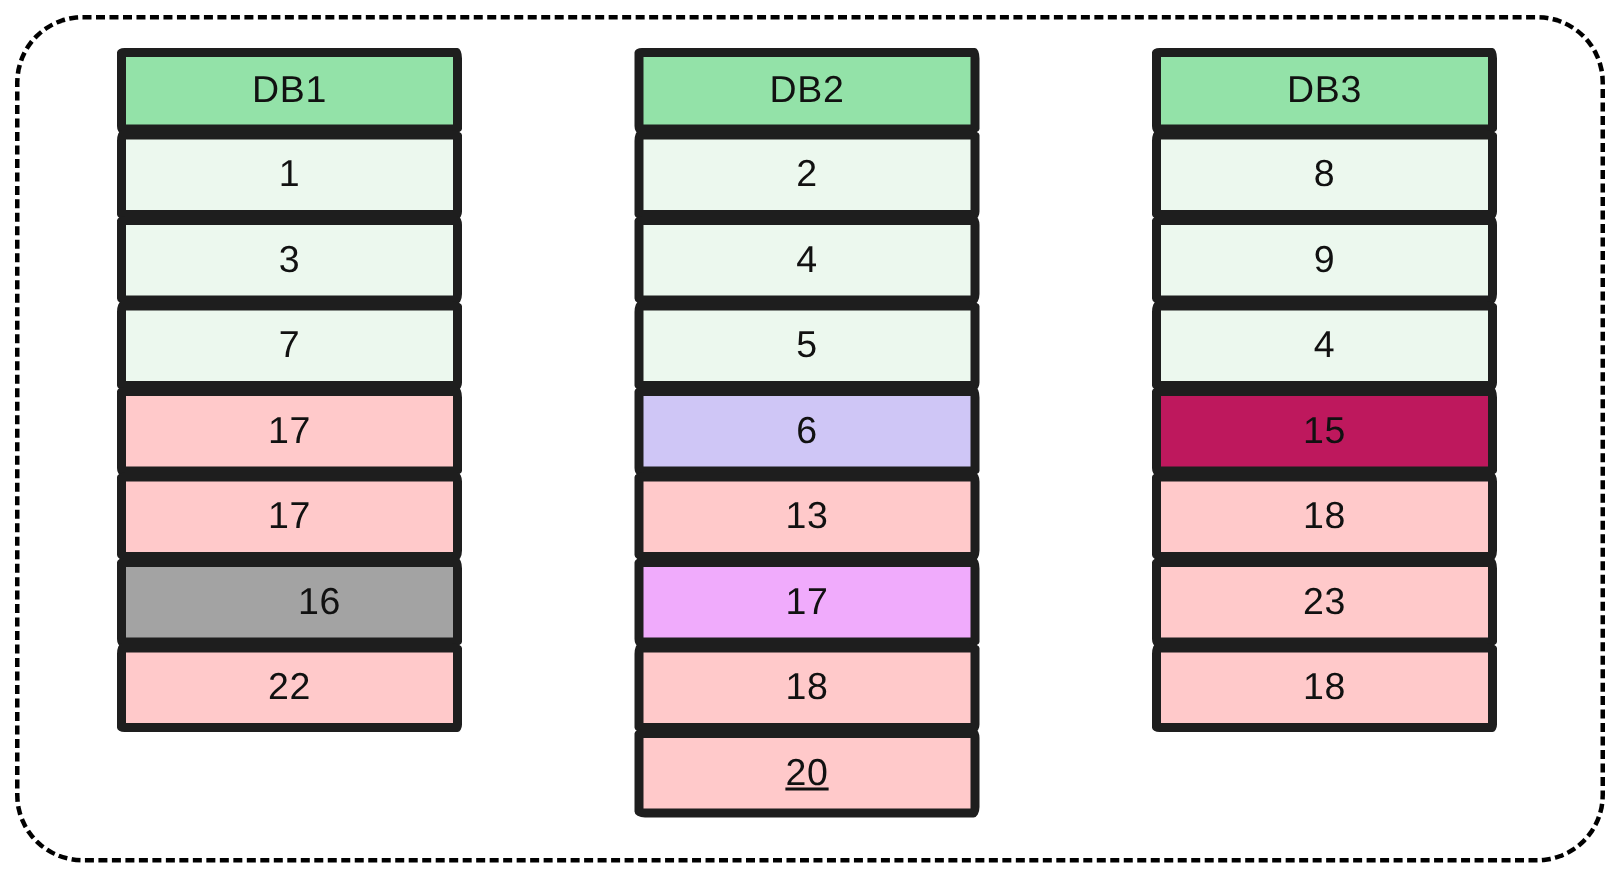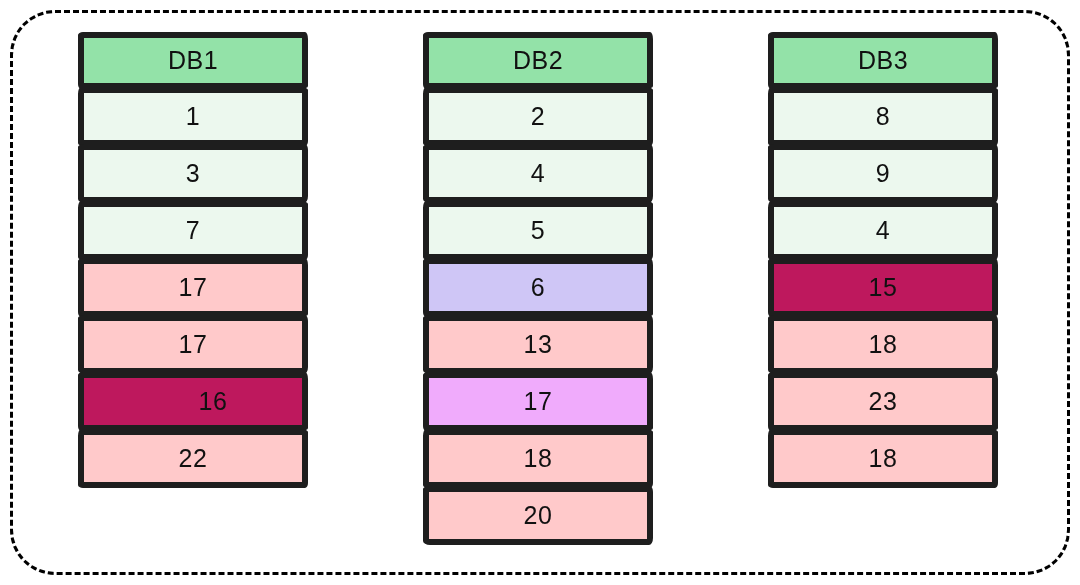--- a/index.html
+++ b/index.html
@@ -65,34 +65,34 @@
 
 <div class="columns">
 
   <div class="db-column">
     <div class="cell" style="background: rgb(147, 226, 168); border-color: rgb(30, 30, 30);">DB1</div>
     <div class="cell" style="background: rgb(236, 248, 238); border-color: rgb(30, 30, 30);">1</div>
     <div class="cell" style="background: rgb(236, 248, 238); border-color: rgb(30, 30, 30);">3</div>
     <div class="cell" style="background: rgb(236, 248, 238); border-color: rgb(30, 30, 30);">7</div>
     <div class="cell" style="background: rgb(255, 201, 202); border-color: rgb(30, 30, 30);">17</div>
     <div class="cell" style="background: rgb(255, 201, 202); border-color: rgb(30, 30, 30);">17</div>
-    <div class="cell" style="background: #be185d; border-color: rgb(30, 30, 30); padding-left: 40px;">16</div>
+    <div class="cell" style="background: #a3a3a3; border-color: rgb(30, 30, 30); padding-left: 40px;">16</div>
     <div class="cell" style="background: rgb(255, 201, 202); border-color: rgb(30, 30, 30);">22</div>
   </div>
 
   <div class="db-column">
     <div class="cell" style="background: rgb(147, 226, 168); border-color: rgb(30, 30, 30);">DB2</div>
     <div class="cell" style="background: rgb(236, 248, 238); border-color: rgb(30, 30, 30);">2</div>
     <div class="cell" style="background: rgb(236, 248, 238); border-color: rgb(30, 30, 30);">4</div>
     <div class="cell" style="background: rgb(236, 248, 238); border-color: rgb(30, 30, 30);">5</div>
     <div class="cell" style="background: rgb(207, 198, 246); border-color: rgb(30, 30, 30);">6</div>
     <div class="cell" style="background: rgb(255, 201, 202); border-color: rgb(30, 30, 30);">13</div>
     <div class="cell" style="background: #f0abfc; border-color: rgb(30, 30, 30);">17</div>
     <div class="cell" style="background: rgb(255, 201, 202); border-color: rgb(30, 30, 30);">18</div>
-    <div class="cell" style="background: rgb(255, 201, 202); border-color: rgb(30, 30, 30);">20</div>
+    <div class="cell" style="background: rgb(255, 201, 202); border-color: rgb(30, 30, 30); text-decoration: underline;">20</div>
   </div>
 
   <div class="db-column">
     <div class="cell" style="background: rgb(147, 226, 168); border-color: rgb(30, 30, 30);">DB3</div>
     <div class="cell" style="background: rgb(236, 248, 238); border-color: rgb(30, 30, 30);">8</div>
     <div class="cell" style="background: rgb(236, 248, 238); border-color: rgb(30, 30, 30);">9</div>
     <div class="cell" style="background: rgb(236, 248, 238); border-color: rgb(30, 30, 30);">4</div>
     <div class="cell" style="background: #be185d; border-color: rgb(30, 30, 30);">15</div>
     <div class="cell" style="background: rgb(255, 201, 202); border-color: rgb(30, 30, 30);">18</div>
     <div class="cell" style="background: rgb(255, 201, 202); border-color: rgb(30, 30, 30);">23</div>

